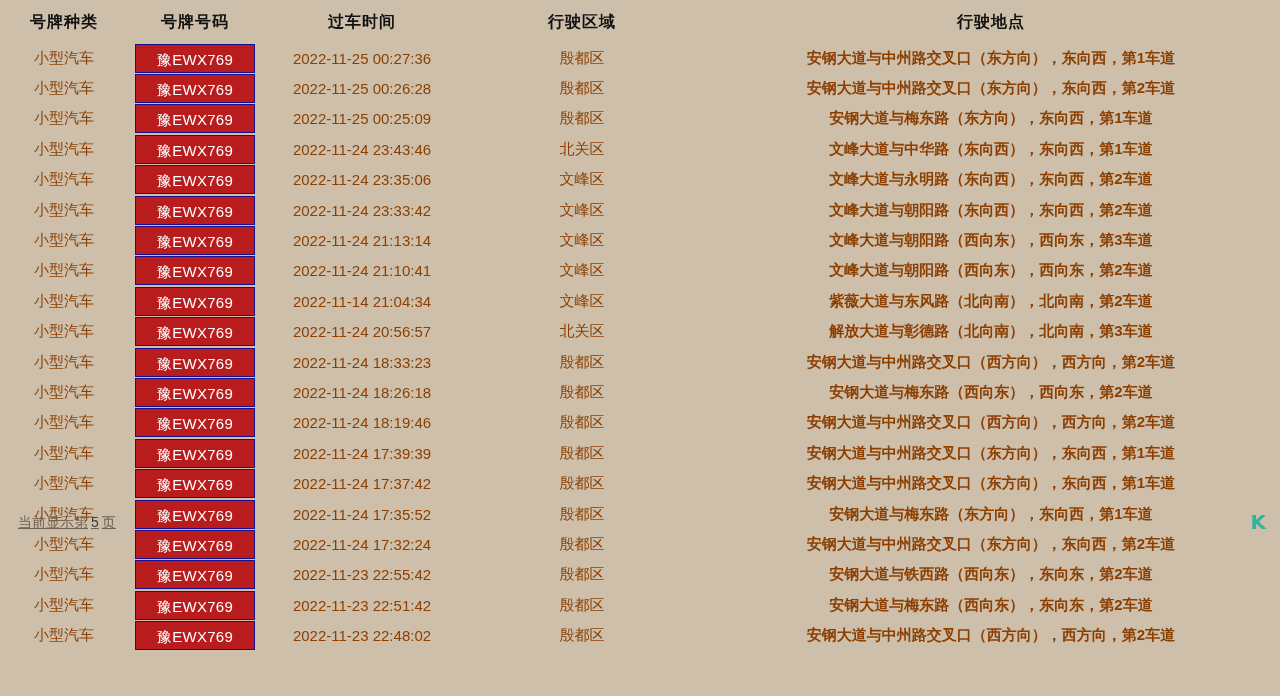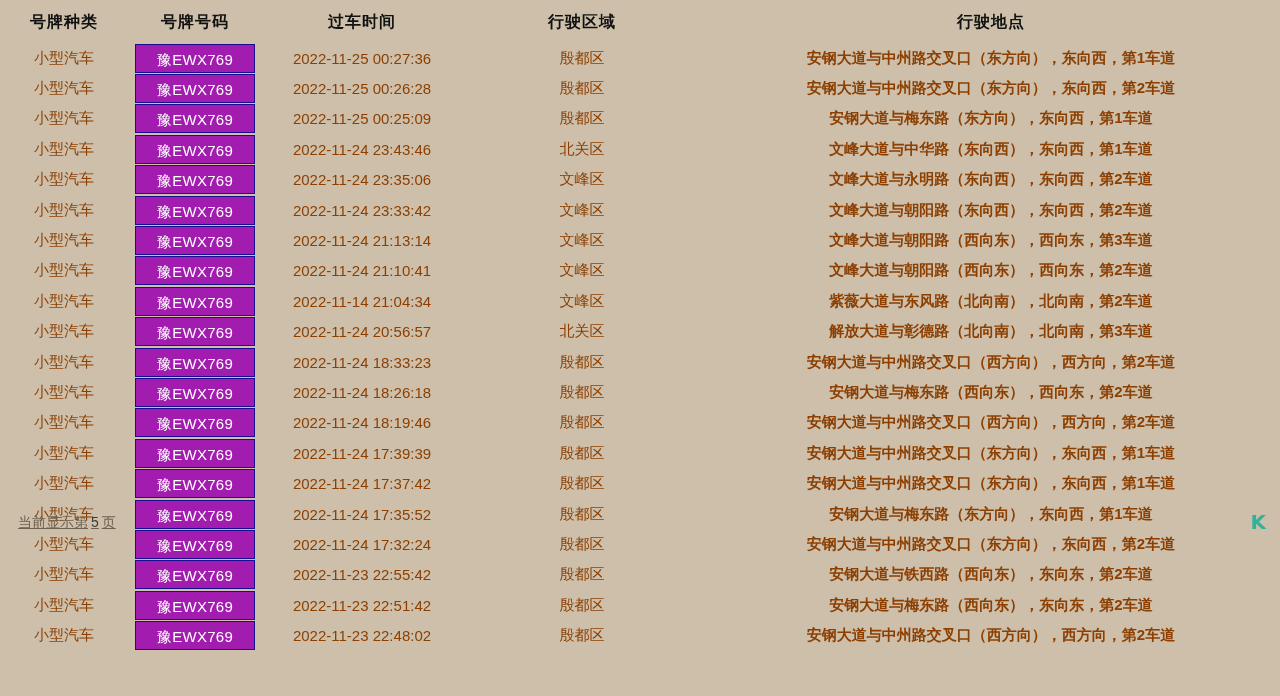--- a/index.html
+++ b/index.html
@@ -58,21 +58,21 @@
   }
   td.cell-plate {
     padding: 0;
   }
   .plate-badge {
     display: block;
     margin: 0 auto;
     width: 120px;
     height: 29px;
     line-height: 29px;
-    background: #a21caf;
+    background: #b91c1c;
     color: #ffffff;
     font-size: 15px;
     text-align: center;
     letter-spacing: 0.3px;
     border: 1px solid #1a0e90;
     box-sizing: border-box;
   }
   td.cell-time {
     color: #8c3f00;
     text-align: center;

